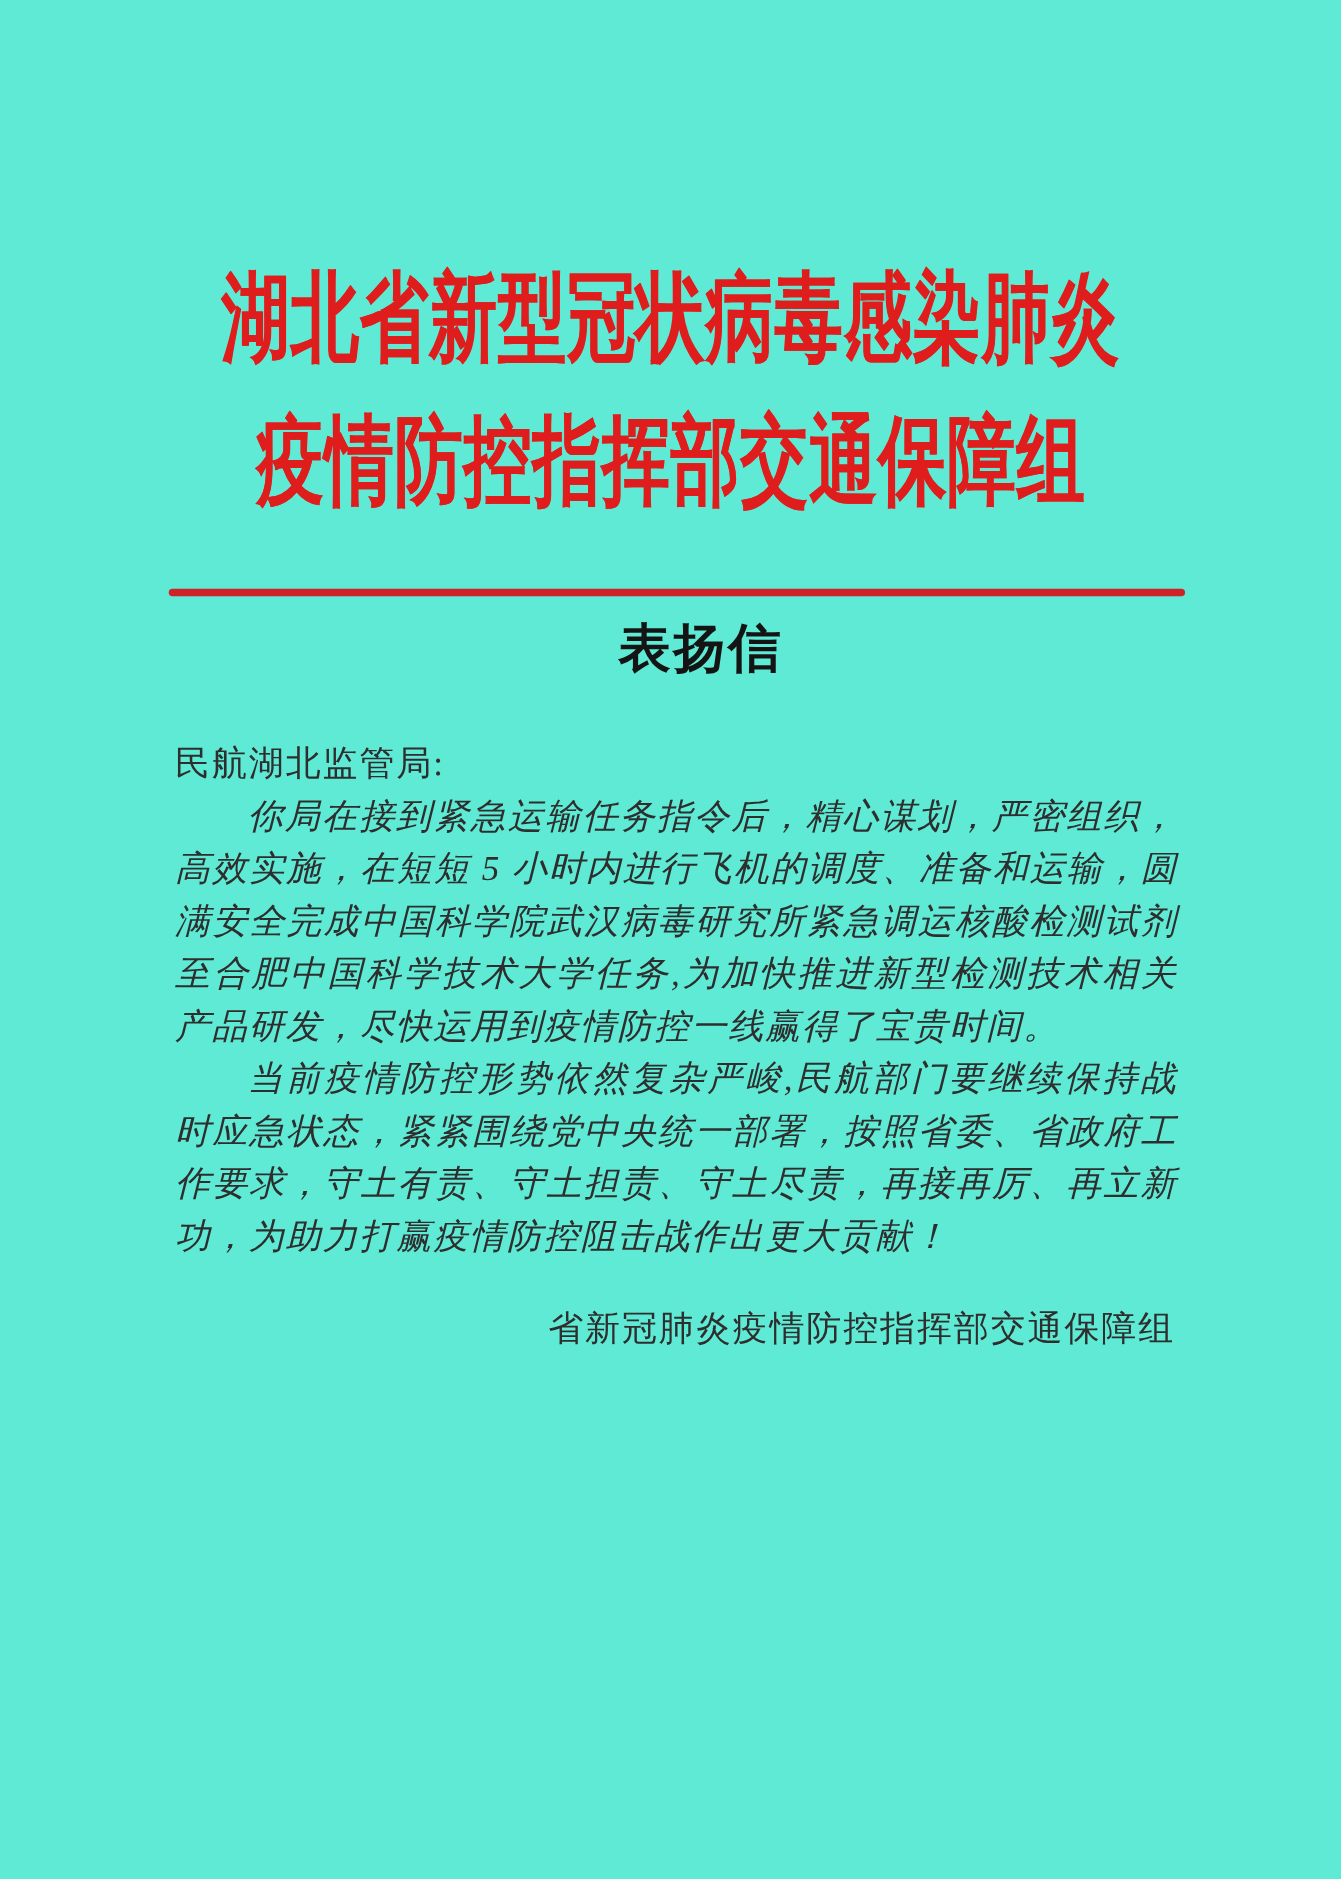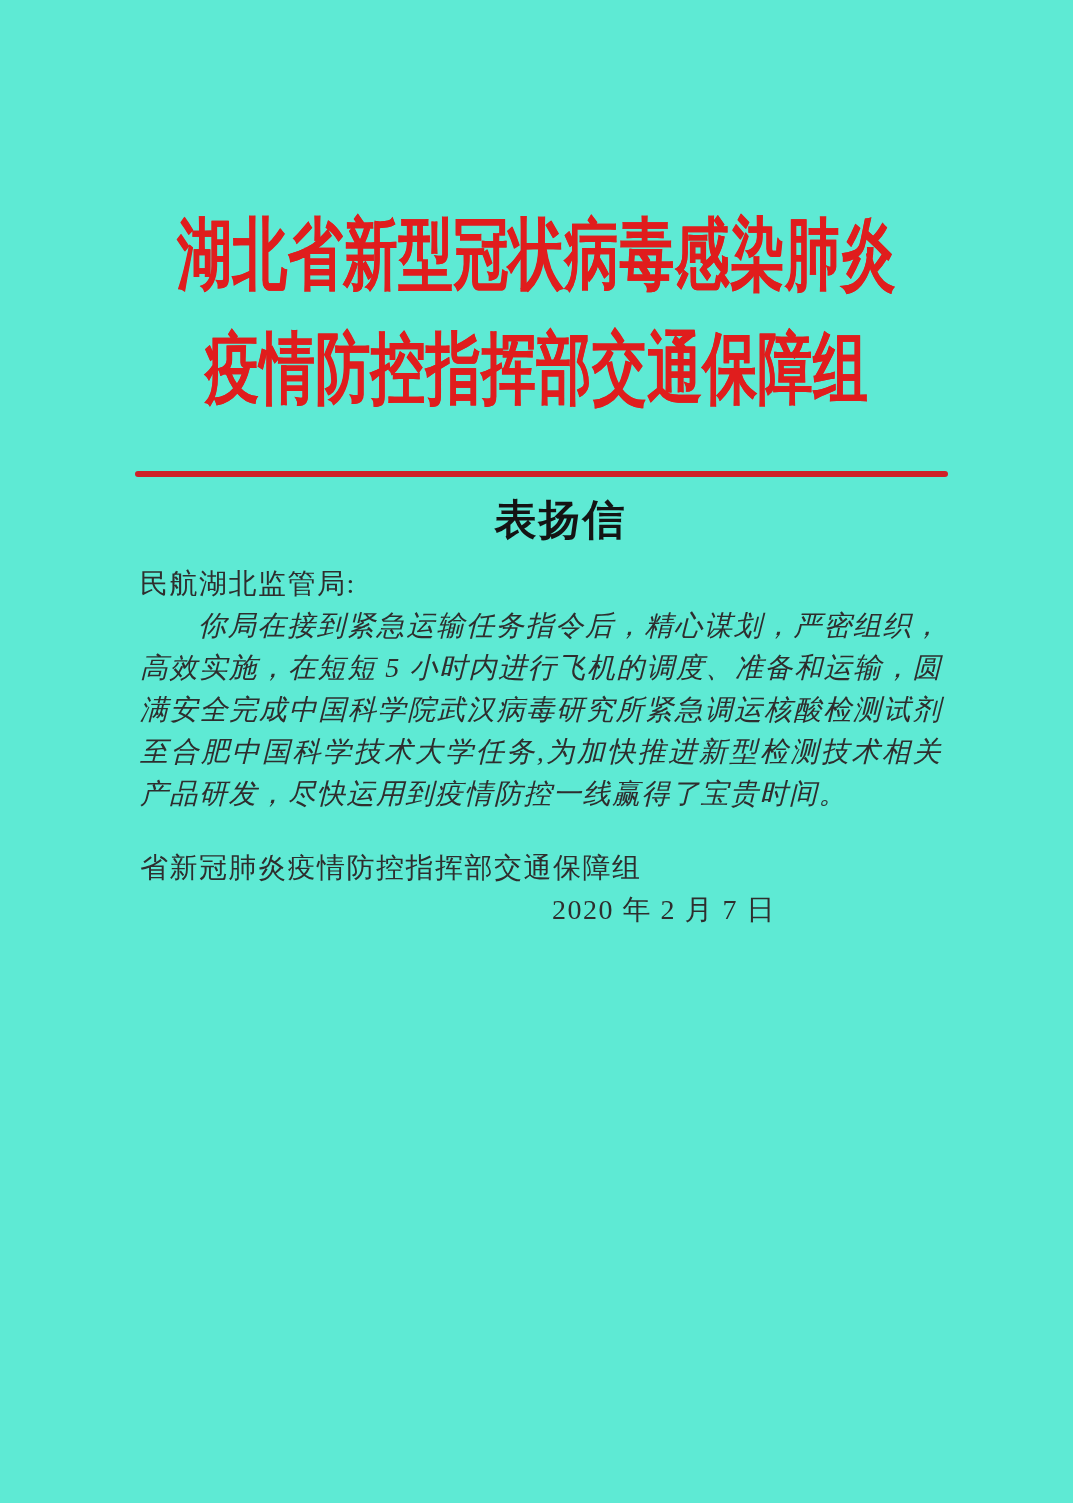--- a/index.html
+++ b/index.html
@@ -71,34 +71,35 @@
     top: 563px;
     left: 140px;
     width: 802px;
     font-size: 28px;
     line-height: 42px;
     letter-spacing: 1.5px;
     color: var(--body-ink, #2e2e2e);
   }
   .salutation {
     text-align: left;
+    margin-top: 28px;
   }
   .para {
     text-indent: 58px;
     text-align: justify;
     text-justify: inter-character;
     font-style: italic;
   }
 
   
   .signature-block {
     margin-top: 32px;
   }
   .signature {
-    text-align: left;
+    text-align: right;
     padding-right: 2px;
   }
   .date {
     text-align: right;
     padding-right: 166px;
   }
 </style>
 </head>
 <body>
 
@@ -109,20 +110,20 @@
     <div class="letterhead-line">疫情防控指挥部交通保障组</div>
   </div>
 
   <div class="divider"></div>
 
   <div class="letter-title">表扬信</div>
 
   <div class="letter-body">
     <div class="salutation">民航湖北监管局:</div>
     <p class="para">你局在接到紧急运输任务指令后，精心谋划，严密组织，高效实施，在短短 5 小时内进行飞机的调度、准备和运输，圆满安全完成中国科学院武汉病毒研究所紧急调运核酸检测试剂至合肥中国科学技术大学任务,为加快推进新型检测技术相关产品研发，尽快运用到疫情防控一线赢得了宝贵时间。</p>
+    <p class="para">当前疫情防控形势依然复杂严峻,民航部门要继续保持战时应急状态，紧紧围绕党中央统一部署，按照省委、省政府工作要求，守土有责、守土担责、守土尽责，再接再厉、再立新功，为助力打赢疫情防控阻击战作出更大贡献！</p>
 
     <div class="signature-block">
       <div class="signature">省新冠肺炎疫情防控指挥部交通保障组</div>
-      <div class="date">2020 年 2 月 7 日</div>
     </div>
   </div>
 
 </div>
 
 </body></html>

